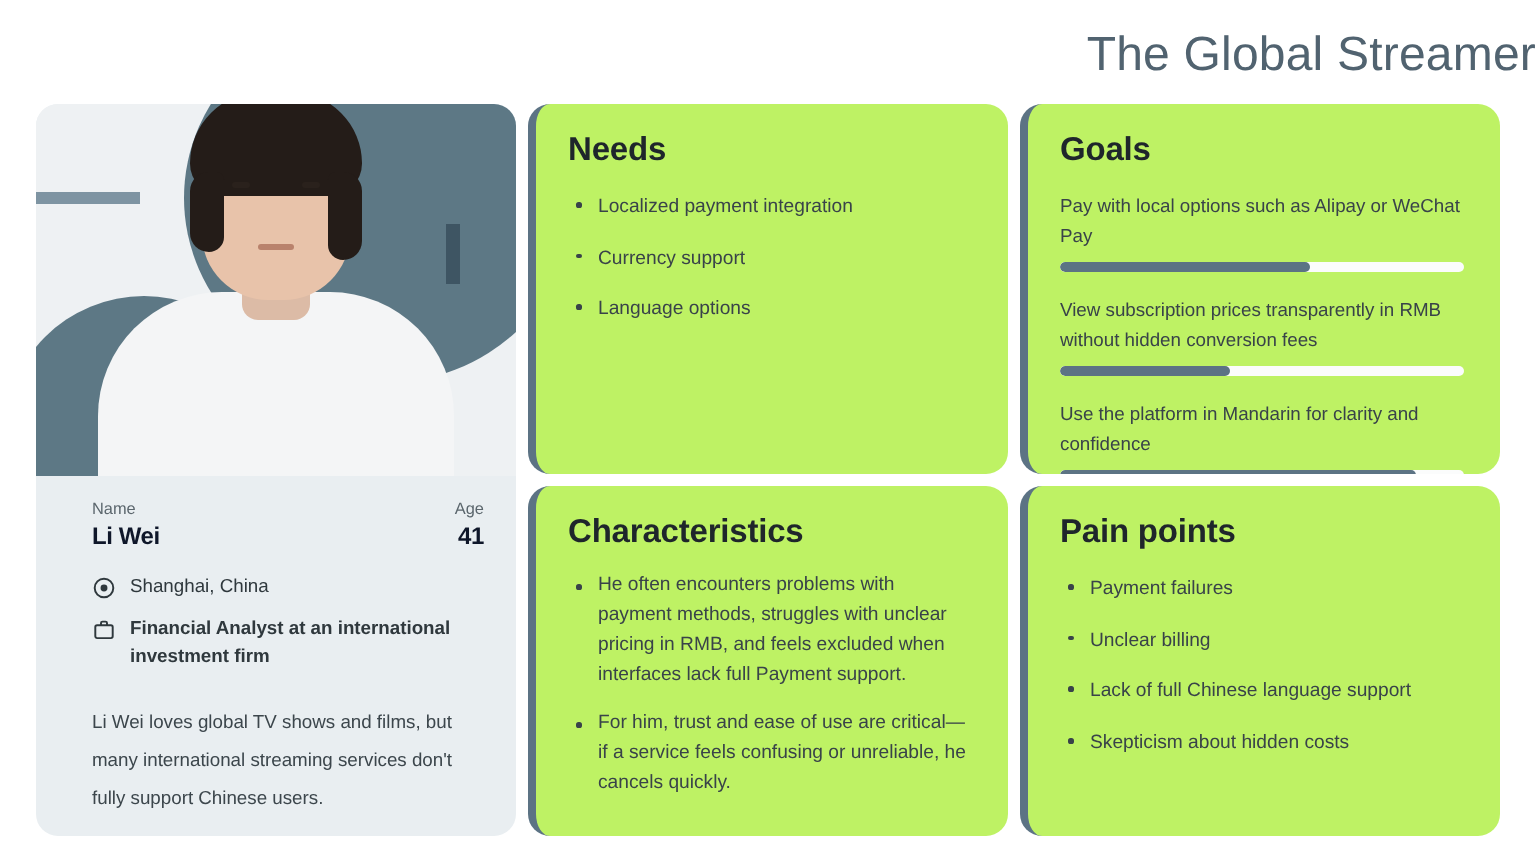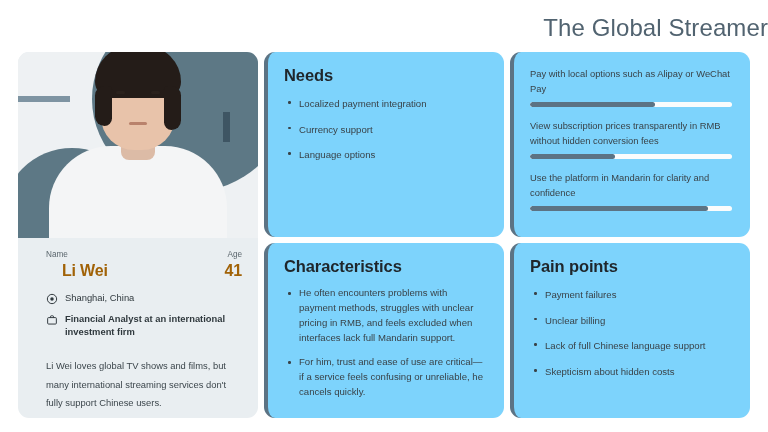--- a/index.html
+++ b/index.html
@@ -45,21 +45,21 @@
     height: 366px;
     display: grid;
     grid-template-columns: 240px 1fr 1fr;
     grid-template-rows: 185px 1fr;
     column-gap: 6px;
     row-gap: 6px;
   }
 
   
   .card {
-    background: #7dd3fc;
+    background: #bef264;
     border-radius: 11px;
     position: relative;
     overflow: hidden;
   }
 
   .card.accent {
     border-left: 4px solid #5c7384;
   }
 
   .card-inner {
@@ -257,26 +257,25 @@
     justify-content: space-between;
     align-items: flex-end;
   }
   .field-label {
     font-size: 8.2px;
     color: #5b666d;
     line-height: 1.3;
     margin-bottom: 1px;
   }
   .field-value {
-    font-size: 16px;
+    font-size: 12px;
     font-weight: 700;
-    color: #a16207;
+    color: #0f172a;
     line-height: 1.15;
     letter-spacing: -0.2px;
-    margin-left: 16px;
   }
   .col-right { text-align: right; }
 
   .meta {
     margin-top: 11px;
   }
   .meta-row {
     display: flex;
     align-items: flex-start;
     gap: 7px;
@@ -400,20 +399,21 @@
         <ul class="bullets loose">
           <li>Localized payment integration</li>
           <li>Currency support</li>
           <li>Language options</li>
         </ul>
       </div>
     </div>
 
     <div class="card accent">
       <div class="card-inner">
+        <div class="card-title">Goals</div>
 
         <div class="goal">
           <div class="goal-text">Pay with local options such as Alipay or WeChat Pay</div>
           <div class="track">
             <div class="fill" style="width: 62%;"></div>
           </div>
         </div>
 
         <div class="goal">
           <div class="goal-text">View subscription prices transparently in RMB without hidden conversion fees</div>
@@ -428,21 +428,21 @@
             <div class="fill" style="width: 88%;"></div>
           </div>
         </div>
       </div>
     </div>
 
     <div class="card accent">
       <div class="card-inner">
         <div class="card-title">Characteristics</div>
         <ul class="bullets tight">
-          <li>He often encounters problems with payment methods, struggles with unclear pricing in RMB, and feels excluded when interfaces lack full Mandarin support.</li>
+          <li>He often encounters problems with payment methods, struggles with unclear pricing in RMB, and feels excluded when interfaces lack full Payment support.</li>
           <li>For him, trust and ease of use are critical—if a service feels confusing or unreliable, he cancels quickly.</li>
         </ul>
       </div>
     </div>
 
     <div class="card accent">
       <div class="card-inner">
         <div class="card-title">Pain points</div>
         <ul class="bullets loose">
           <li>Payment failures</li>

